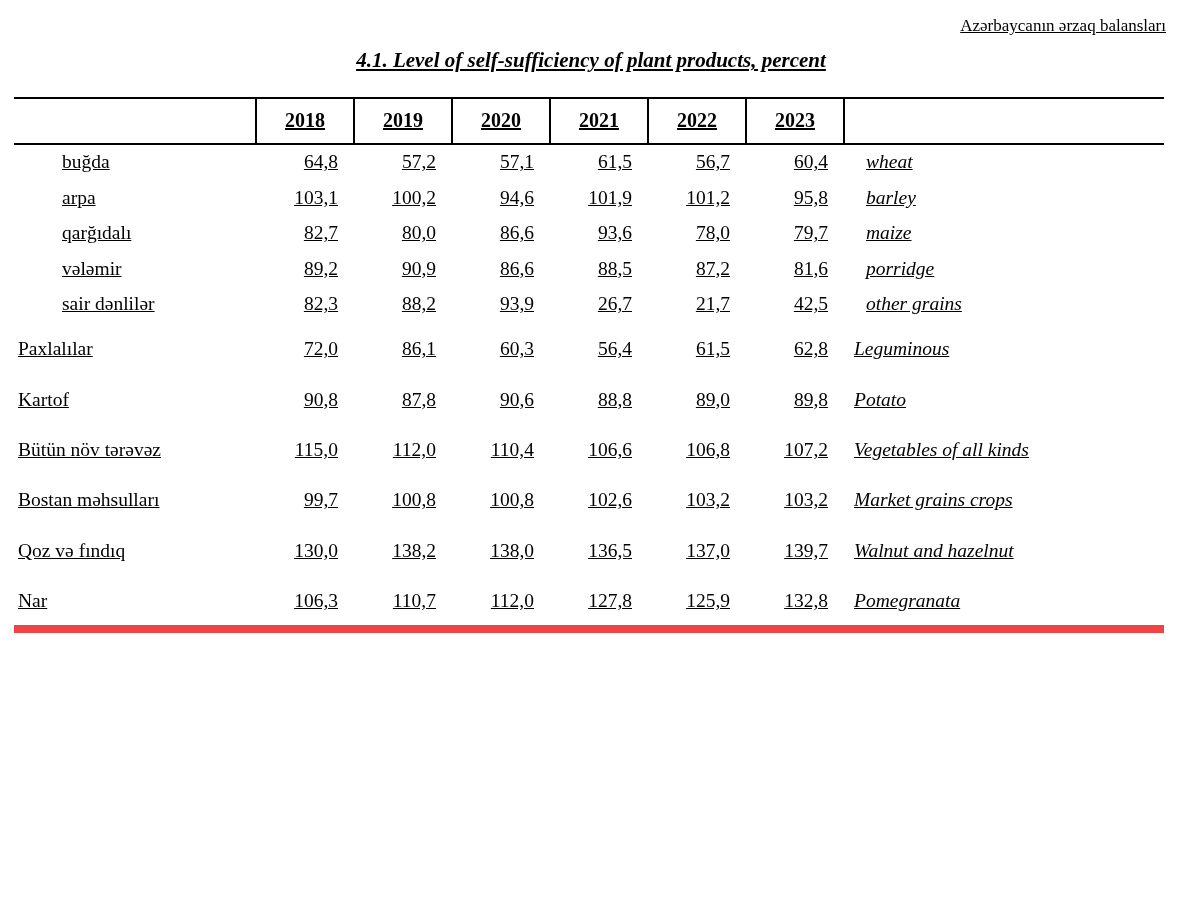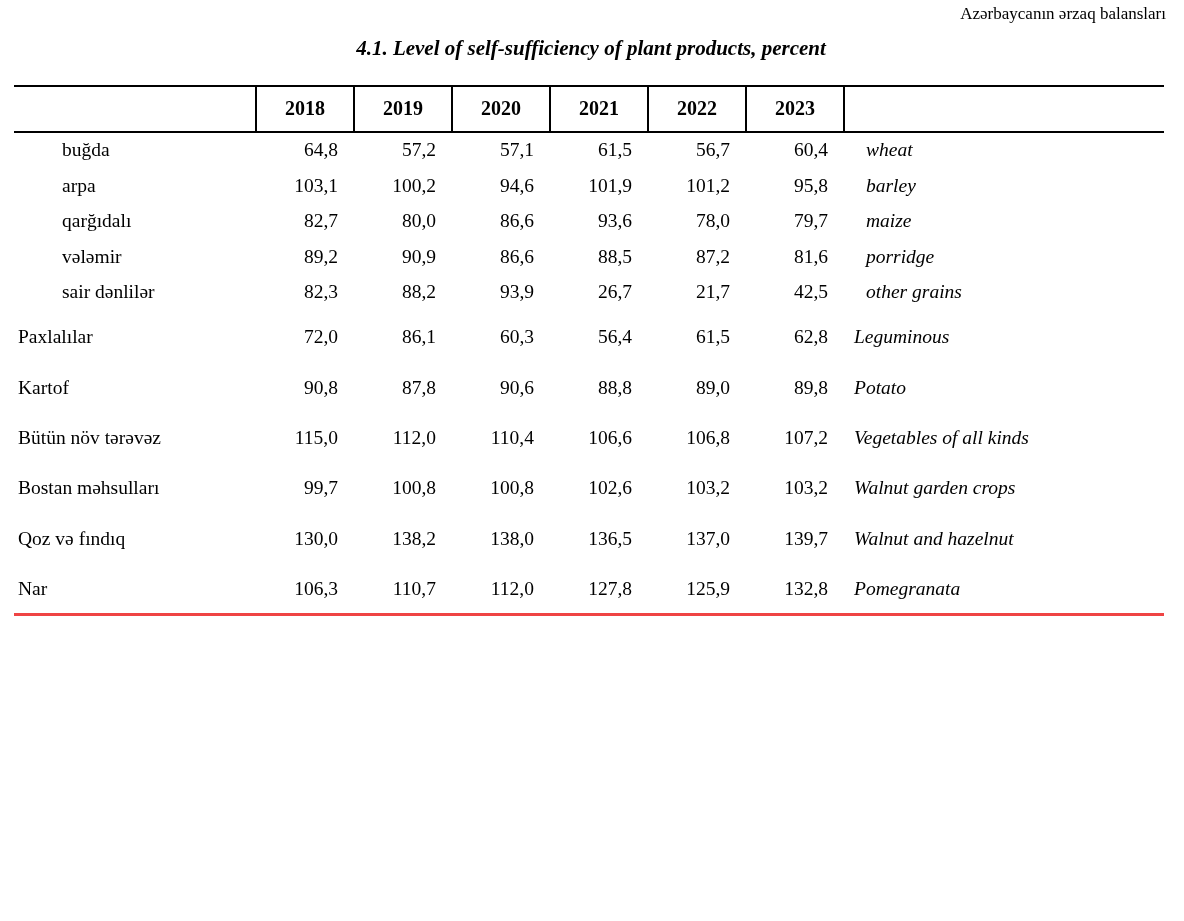--- a/index.html
+++ b/index.html
@@ -4,21 +4,21 @@
 <style>
   * { margin: 0; padding: 0; box-sizing: border-box; }
   html, body { background: #ffffff; }
   body {
     width: 1184px;
     height: 921px;
     overflow: hidden;
     font-family: "Liberation Serif", "DejaVu Serif", serif;
     color: #000;
   }
-  .page { padding: 4px 16px 0 14px; }
+  .page { padding: 16px 16px 0 14px; text-decoration: underline; }
 
   .page-header {
     text-align: right;
     font-size: 17px;
     line-height: 1.2;
     padding-right: 2px;
   }
 
   .title-az {
     text-align: center;
@@ -34,21 +34,21 @@
     font-style: italic;
     margin-top: 12px;
   }
 
   table.ss-table {
     border-collapse: collapse;
     table-layout: fixed;
     width: 1148px;
     margin-top: 24px;
     border-top: 2px solid #000;
-    border-bottom: 3px solid #ef4444;
+    border-bottom: 8px solid #ef4444;
   }
   col.c-az { width: 242px; }
   col.c-year { width: 98px; }
   col.c-en { width: 320px; }
 
   th {
     font-weight: bold;
     font-size: 20px;
     text-align: center;
     border-bottom: 2px solid #000;
@@ -186,21 +186,21 @@
           <td class="en">Vegetables of all kinds</td>
         </tr>
         <tr class="major">
           <td class="az">Bostan məhsulları</td>
           <td class="val">99,7</td>
           <td class="val">100,8</td>
           <td class="val">100,8</td>
           <td class="val">102,6</td>
           <td class="val">103,2</td>
           <td class="val">103,2</td>
-          <td class="en">Walnut garden crops</td>
+          <td class="en">Market grains crops</td>
         </tr>
         <tr class="major">
           <td class="az">Qoz və fındıq</td>
           <td class="val">130,0</td>
           <td class="val">138,2</td>
           <td class="val">138,0</td>
           <td class="val">136,5</td>
           <td class="val">137,0</td>
           <td class="val">139,7</td>
           <td class="en">Walnut and hazelnut</td>

